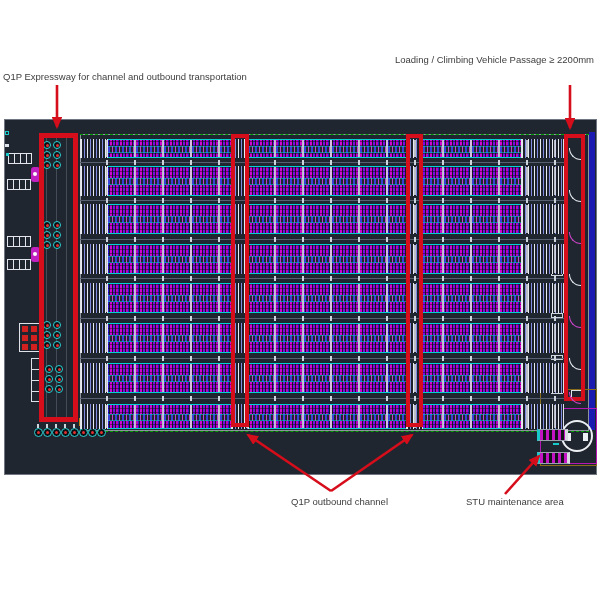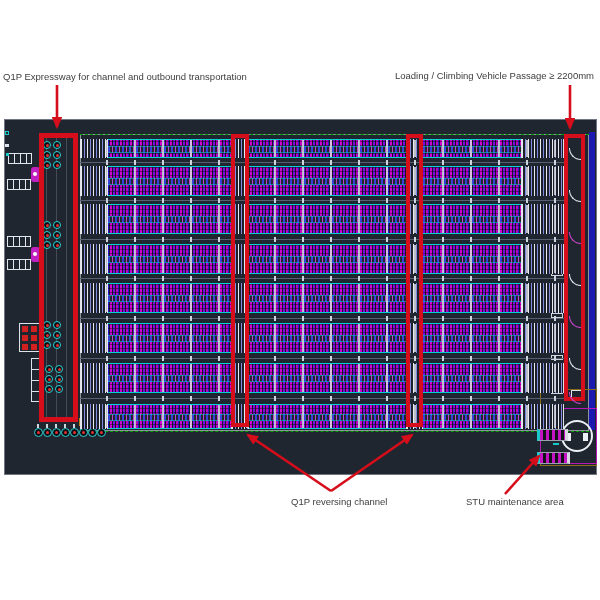--- a/index.html
+++ b/index.html
@@ -63,23 +63,23 @@
     background:repeating-linear-gradient(90deg, #c313c3 0 3px, #101218 3px 6px);
     z-index:3;
   }
   #arrows{position:absolute; left:0; top:0; z-index:10; pointer-events:none;}
 </style>
 </head>
 <body>
 
 <div class="ann-label" style="left:3px; top:71px;">Q1P Expressway for channel and outbound transportation</div>
 
-<div class="ann-label" style="right:6px; top:54px;margin-top:16px;">Loading / Climbing Vehicle Passage ≥ 2200mm</div>
-
-<div class="ann-label" style="left:291px; top:496px;">Q1P reversing channel</div>
+<div class="ann-label" style="right:6px; top:54px;">Loading / Climbing Vehicle Passage ≥ 2200mm</div>
+
+<div class="ann-label" style="left:291px; top:496px;">Q1P outbound channel</div>
 
 <div class="ann-label" style="left:466px; top:496px;">STU maintenance area</div>
 
 <div id="cv">
     <div style="left: 75px; top: 14px; width: 509px; height: 297px; border: 1px solid rgb(141, 148, 158);"></div>
     <div style="left: 75px; top: 14px; width: 509px; height: 0px; border-top: 1px dashed rgb(0, 160, 0);"></div>
     <div style="left: 75px; top: 311px; width: 509px; height: 0px; border-top: 1px dashed rgb(0, 160, 0);"></div>
     <div style="left: 584px; top: 12px; width: 6px; height: 298px; background: rgb(26, 26, 176);"></div>
     <div class="band" style="left: 75px; top: 19px; width: 484px; height: 19px;">
       <div class="band-mid"></div>

